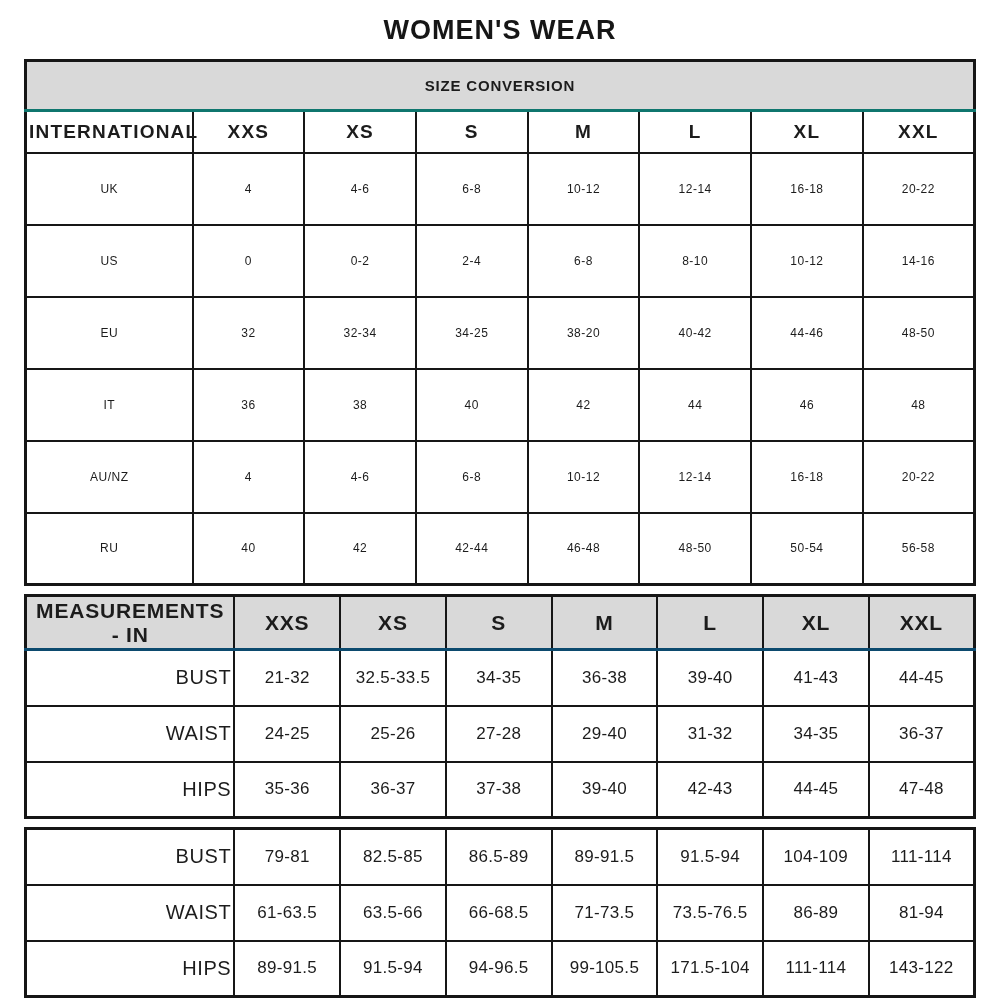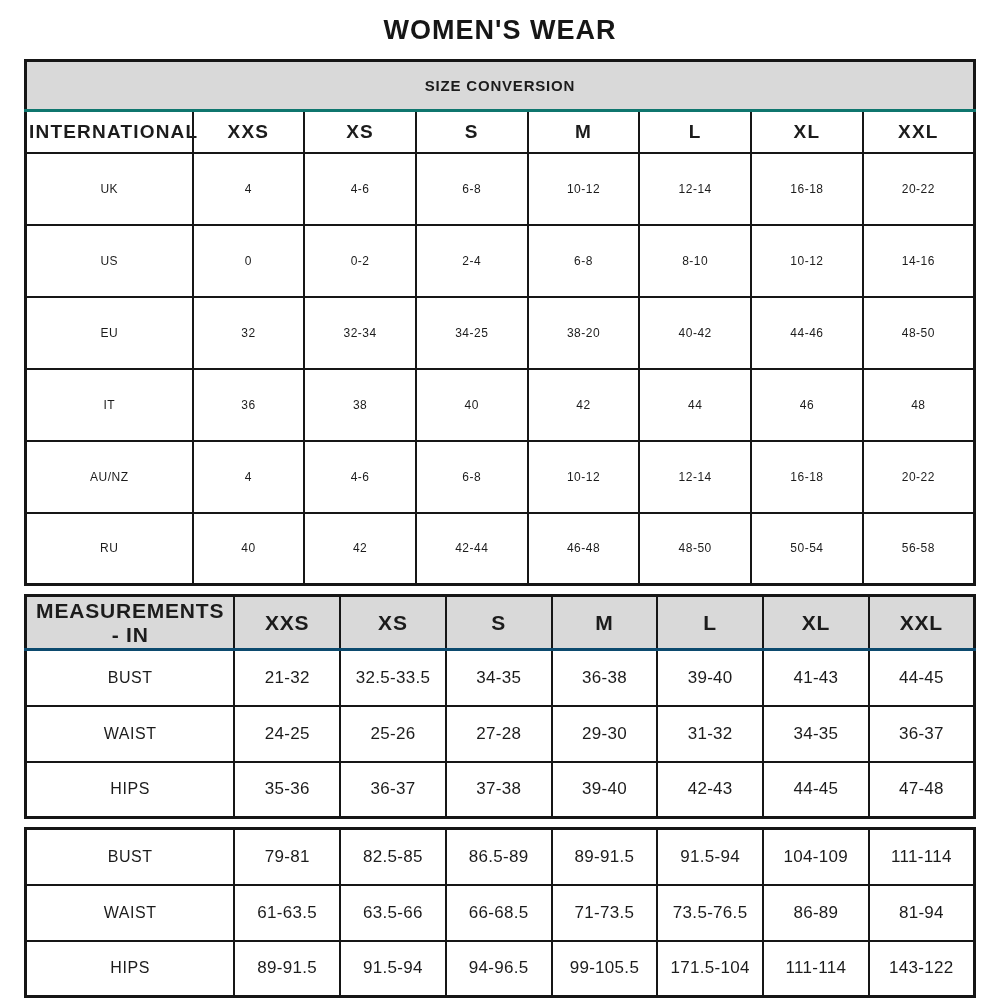--- a/index.html
+++ b/index.html
@@ -69,22 +69,23 @@
     letter-spacing: 0.8px;
     border-bottom: 3px solid #0c4a6e;
   }
   table.t-measure tr.data-row td {
     height: 56px;
     font-size: 17px;
     letter-spacing: 0.3px;
     font-weight: 400;
   }
   table.t-measure tr.data-row td.label-cell {
-    font-size: 16px;
+    font-size: 20px;
     letter-spacing: 0.6px;
+    text-align: right;
   }
   
   table.t-conversion col.c-label { width: 17.6%; }
   table.t-conversion col.c-size  { width: 11.77%; }
   table.t-measure   col.c-label { width: 22%; }
   table.t-measure   col.c-size  { width: 11.14%; }
 </style>
 </head>
 <body>
 
@@ -210,21 +211,21 @@
           <td>36-38</td>
           <td>39-40</td>
           <td>41-43</td>
           <td>44-45</td>
         </tr>
         <tr class="data-row">
           <td class="label-cell">WAIST</td>
           <td>24-25</td>
           <td>25-26</td>
           <td>27-28</td>
-          <td>29-30</td>
+          <td>29-40</td>
           <td>31-32</td>
           <td>34-35</td>
           <td>36-37</td>
         </tr>
         <tr class="data-row">
           <td class="label-cell">HIPS</td>
           <td>35-36</td>
           <td>36-37</td>
           <td>37-38</td>
           <td>39-40</td>

